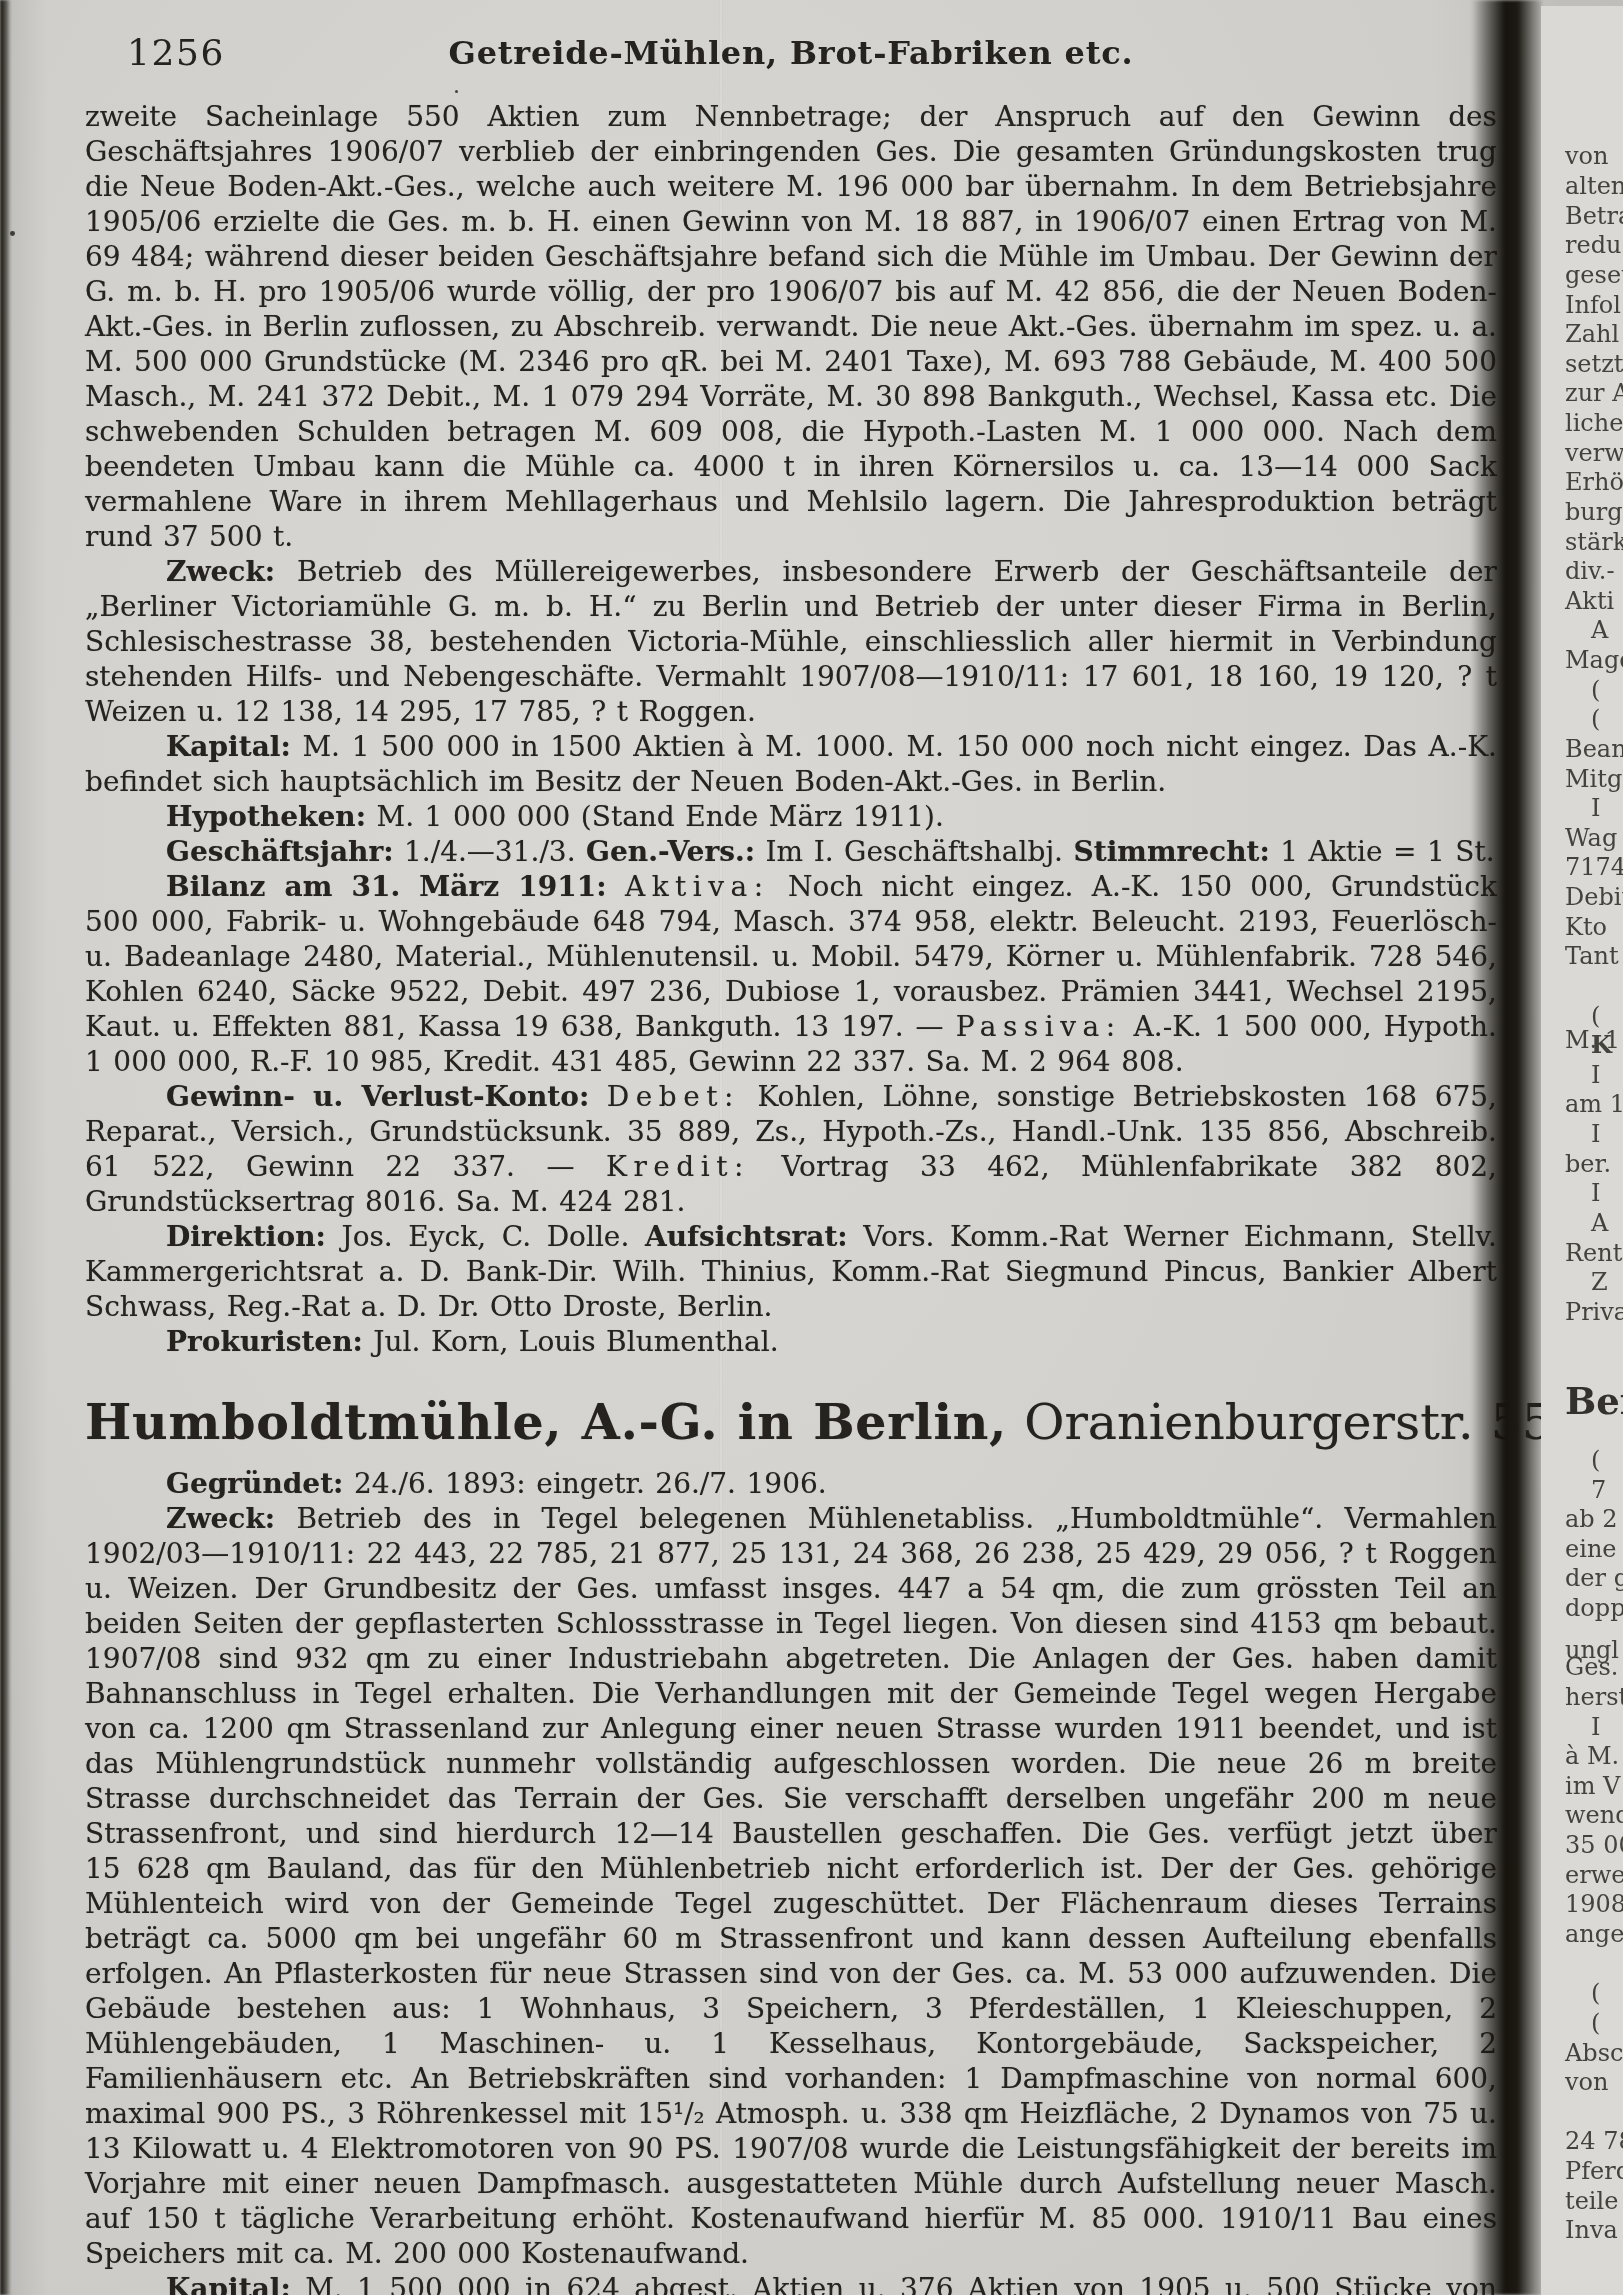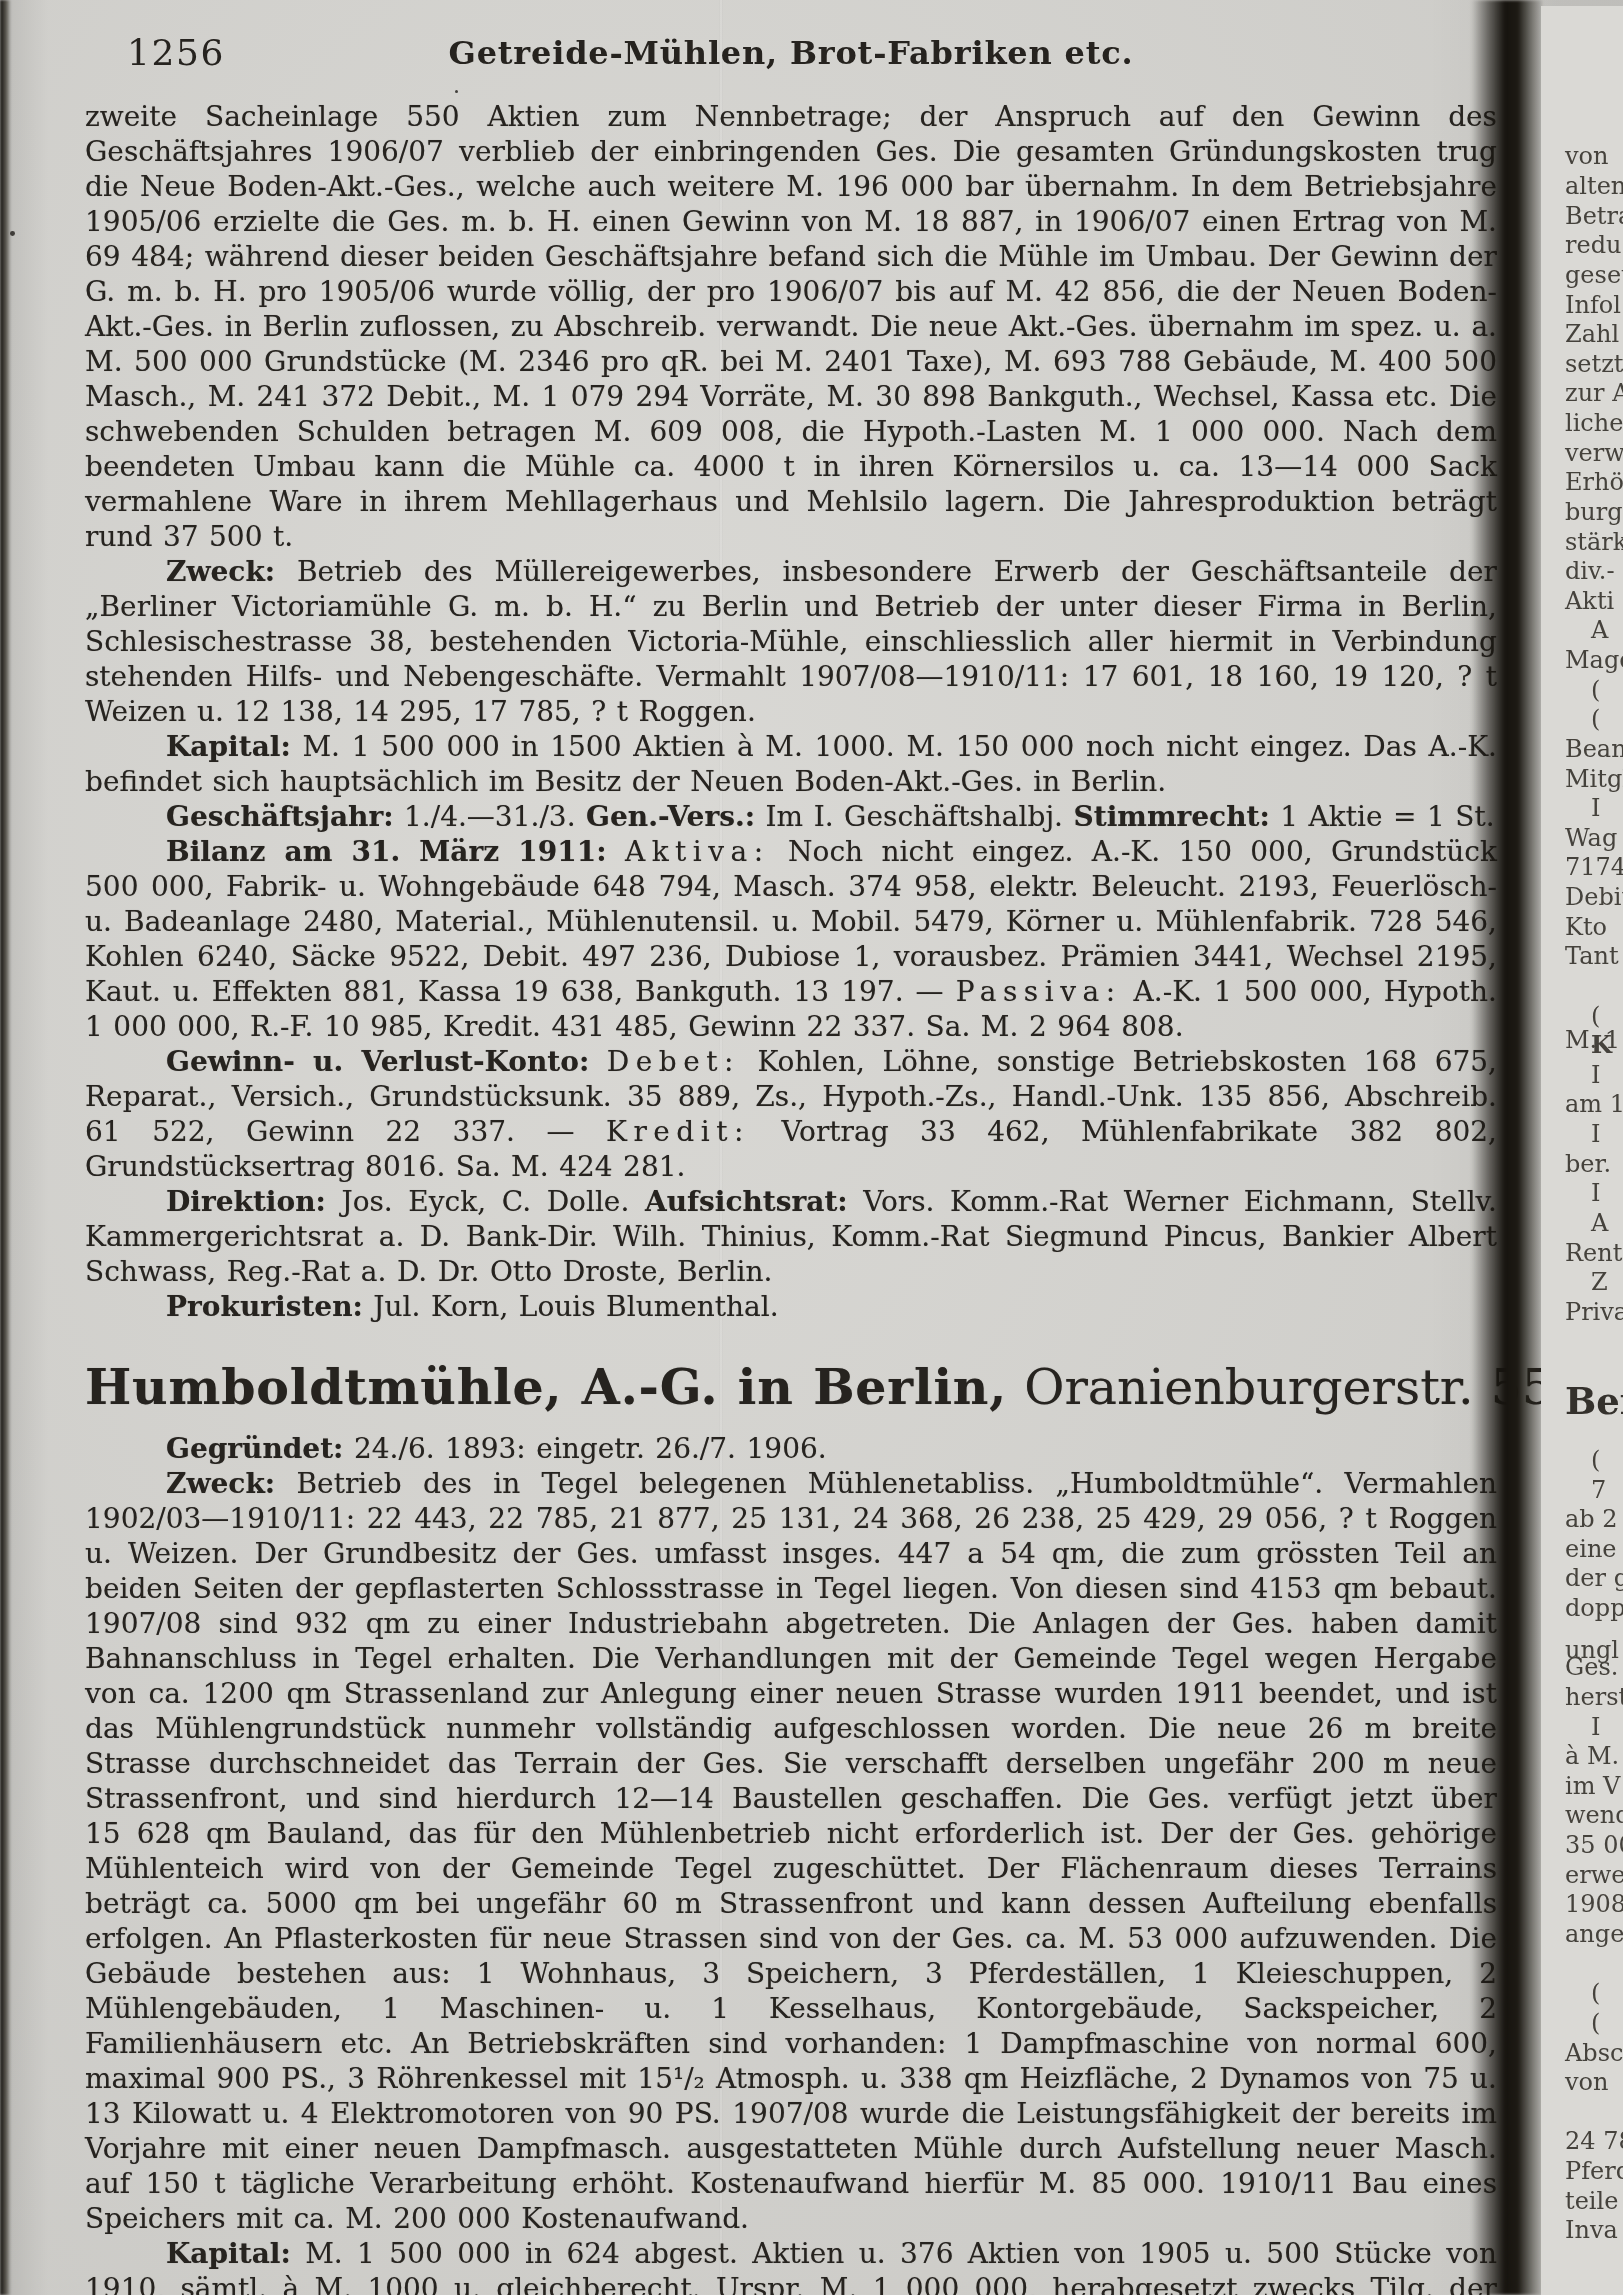--- a/index.html
+++ b/index.html
@@ -79,20 +79,21 @@
   <div class="header-row">
     <div class="page-number">1256</div>
     <div class="running-title">Getreide-Mühlen, Brot-Fabriken etc.</div>
   </div>
 
   <div class="main-col">
     <div>
         <p class="para"><span>zweite Sacheinlage 550 Aktien zum Nennbetrage; der Anspruch auf den Gewinn des Geschäftsjahres 1906/07 verblieb der einbringenden Ges. Die gesamten Gründungskosten trug die Neue Boden-Akt.-Ges., welche auch weitere M. 196&nbsp;000 bar übernahm. In dem Betriebsjahre 1905/06 erzielte die Ges. m. b. H. einen Gewinn von M. 18&nbsp;887, in 1906/07 einen Ertrag von M. 69&nbsp;484; während dieser beiden Geschäftsjahre befand sich die Mühle im Umbau. Der Gewinn der G. m. b. H. pro 1905/06 wurde völlig, der pro 1906/07 bis auf M. 42&nbsp;856, die der Neuen Boden-Akt.-Ges. in Berlin zuflossen, zu Abschreib. verwandt. Die neue Akt.-Ges. übernahm im spez. u. a. M. 500&nbsp;000 Grundstücke (M. 2346 pro qR. bei M. 2401 Taxe), M. 693&nbsp;788 Gebäude, M. 400&nbsp;500 Masch., M. 241&nbsp;372 Debit., M. 1&nbsp;079&nbsp;294 Vorräte, M. 30&nbsp;898 Bankguth., Wechsel, Kassa etc. Die schwebenden Schulden betragen M. 609&nbsp;008, die Hypoth.-Lasten M. 1&nbsp;000&nbsp;000. Nach dem beendeten Umbau kann die Mühle ca. 4000 t in ihren Körnersilos u. ca. 13—14&nbsp;000 Sack vermahlene Ware in ihrem Mehllagerhaus und Mehlsilo lagern. Die Jahresproduktion beträgt rund 37&nbsp;500 t.</span></p>
         <p class="para sec"><span class="b">Zweck:</span><span> Betrieb des Müllereigewerbes, insbesondere Erwerb der Geschäftsanteile der „Berliner Victoriamühle G. m. b. H.“ zu Berlin und Betrieb der unter dieser Firma in Berlin, Schlesischestrasse 38, bestehenden Victoria-Mühle, einschliesslich aller hiermit in Verbindung stehenden Hilfs- und Nebengeschäfte. Vermahlt 1907/08—1910/11: 17&nbsp;601, 18&nbsp;160, 19&nbsp;120, ? t Weizen u. 12&nbsp;138, 14&nbsp;295, 17&nbsp;785, ? t Roggen.</span></p>
         <p class="para sec"><span class="b">Kapital:</span><span> M. 1&nbsp;500&nbsp;000 in 1500 Aktien à M. 1000. M. 150&nbsp;000 noch nicht eingez. Das A.-K. befindet sich hauptsächlich im Besitz der Neuen Boden-Akt.-Ges. in Berlin.</span></p>
+        <p class="para sec"><span class="b">Hypotheken:</span><span> M. 1&nbsp;000&nbsp;000 (Stand Ende März 1911).</span></p>
         <p class="para sec"><span class="b">Geschäftsjahr:</span><span> 1./4.—31./3. </span><span class="b">Gen.-Vers.:</span><span> Im I. Geschäftshalbj. </span><span class="b">Stimmrecht:</span><span> 1 Aktie = 1 St.</span></p>
         <p class="para sec"><span class="b">Bilanz am 31. März 1911:</span><span> </span><span class="spaced">Aktiva:</span><span> Noch nicht eingez. A.-K. 150&nbsp;000, Grundstück 500&nbsp;000, Fabrik- u. Wohngebäude 648&nbsp;794, Masch. 374&nbsp;958, elektr. Beleucht. 2193, Feuerlösch- u. Badeanlage 2480, Material., Mühlenutensil. u. Mobil. 5479, Körner u. Mühlenfabrik. 728&nbsp;546, Kohlen 6240, Säcke 9522, Debit. 497&nbsp;236, Dubiose 1, vorausbez. Prämien 3441, Wechsel 2195, Kaut. u. Effekten 881, Kassa 19&nbsp;638, Bankguth. 13&nbsp;197. — </span><span class="spaced">Passiva:</span><span> A.-K. 1&nbsp;500&nbsp;000, Hypoth. 1&nbsp;000&nbsp;000, R.-F. 10&nbsp;985, Kredit. 431&nbsp;485, Gewinn 22&nbsp;337. Sa. M. 2&nbsp;964&nbsp;808.</span></p>
         <p class="para sec"><span class="b">Gewinn- u. Verlust-Konto:</span><span> </span><span class="spaced">Debet:</span><span> Kohlen, Löhne, sonstige Betriebskosten 168&nbsp;675, Reparat., Versich., Grundstücksunk. 35&nbsp;889, Zs., Hypoth.-Zs., Handl.-Unk. 135&nbsp;856, Abschreib. 61&nbsp;522, Gewinn 22&nbsp;337. — </span><span class="spaced">Kredit:</span><span> Vortrag 33&nbsp;462, Mühlenfabrikate 382&nbsp;802, Grundstücksertrag 8016. Sa. M. 424&nbsp;281.</span></p>
         <p class="para sec"><span class="b">Direktion:</span><span> Jos. Eyck, C. Dolle. </span><span class="b">Aufsichtsrat:</span><span> Vors. Komm.-Rat Werner Eichmann, Stellv. Kammergerichtsrat a. D. Bank-Dir. Wilh. Thinius, Komm.-Rat Siegmund Pincus, Bankier Albert Schwass, Reg.-Rat a. D. Dr. Otto Droste, Berlin.</span></p>
         <p class="para sec"><span class="b">Prokuristen:</span><span> Jul. Korn, Louis Blumenthal.</span></p>
       </div>
 
     <div class="company-heading">
       <span class="hb">Humboldtmühle, A.-G. in Berlin,</span><span> Oranienburgerstr. 55.</span>
     </div>

